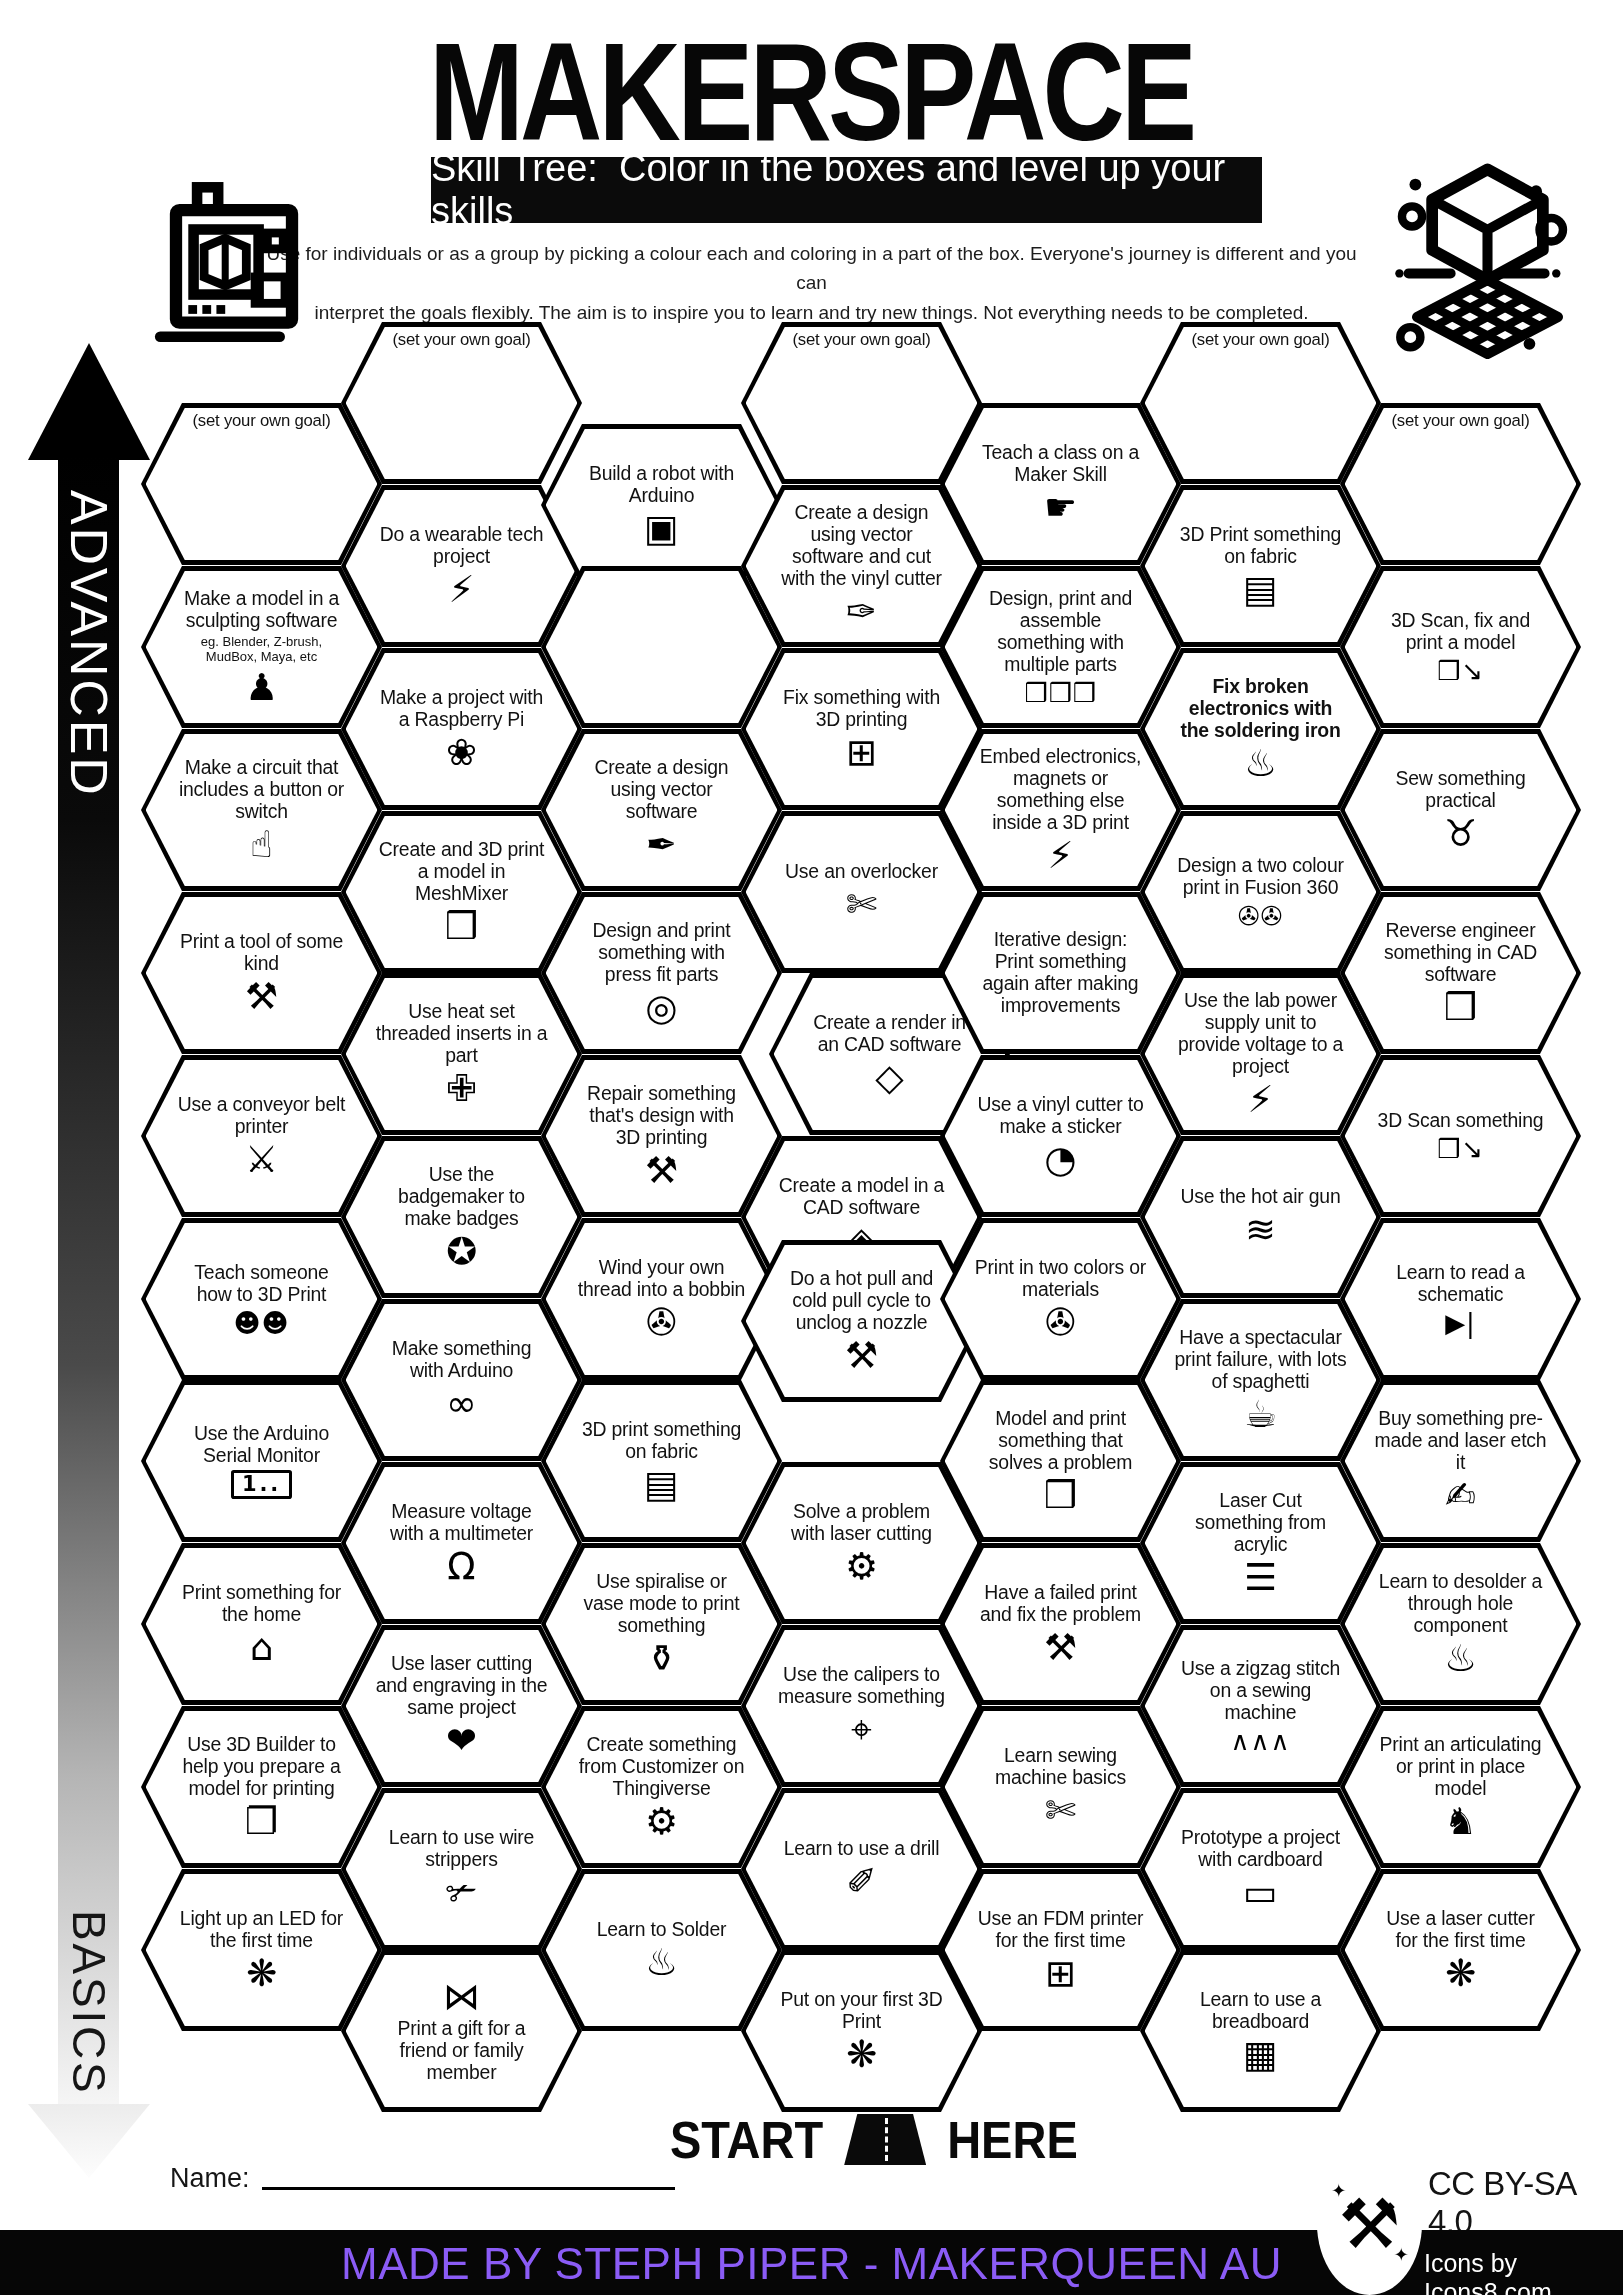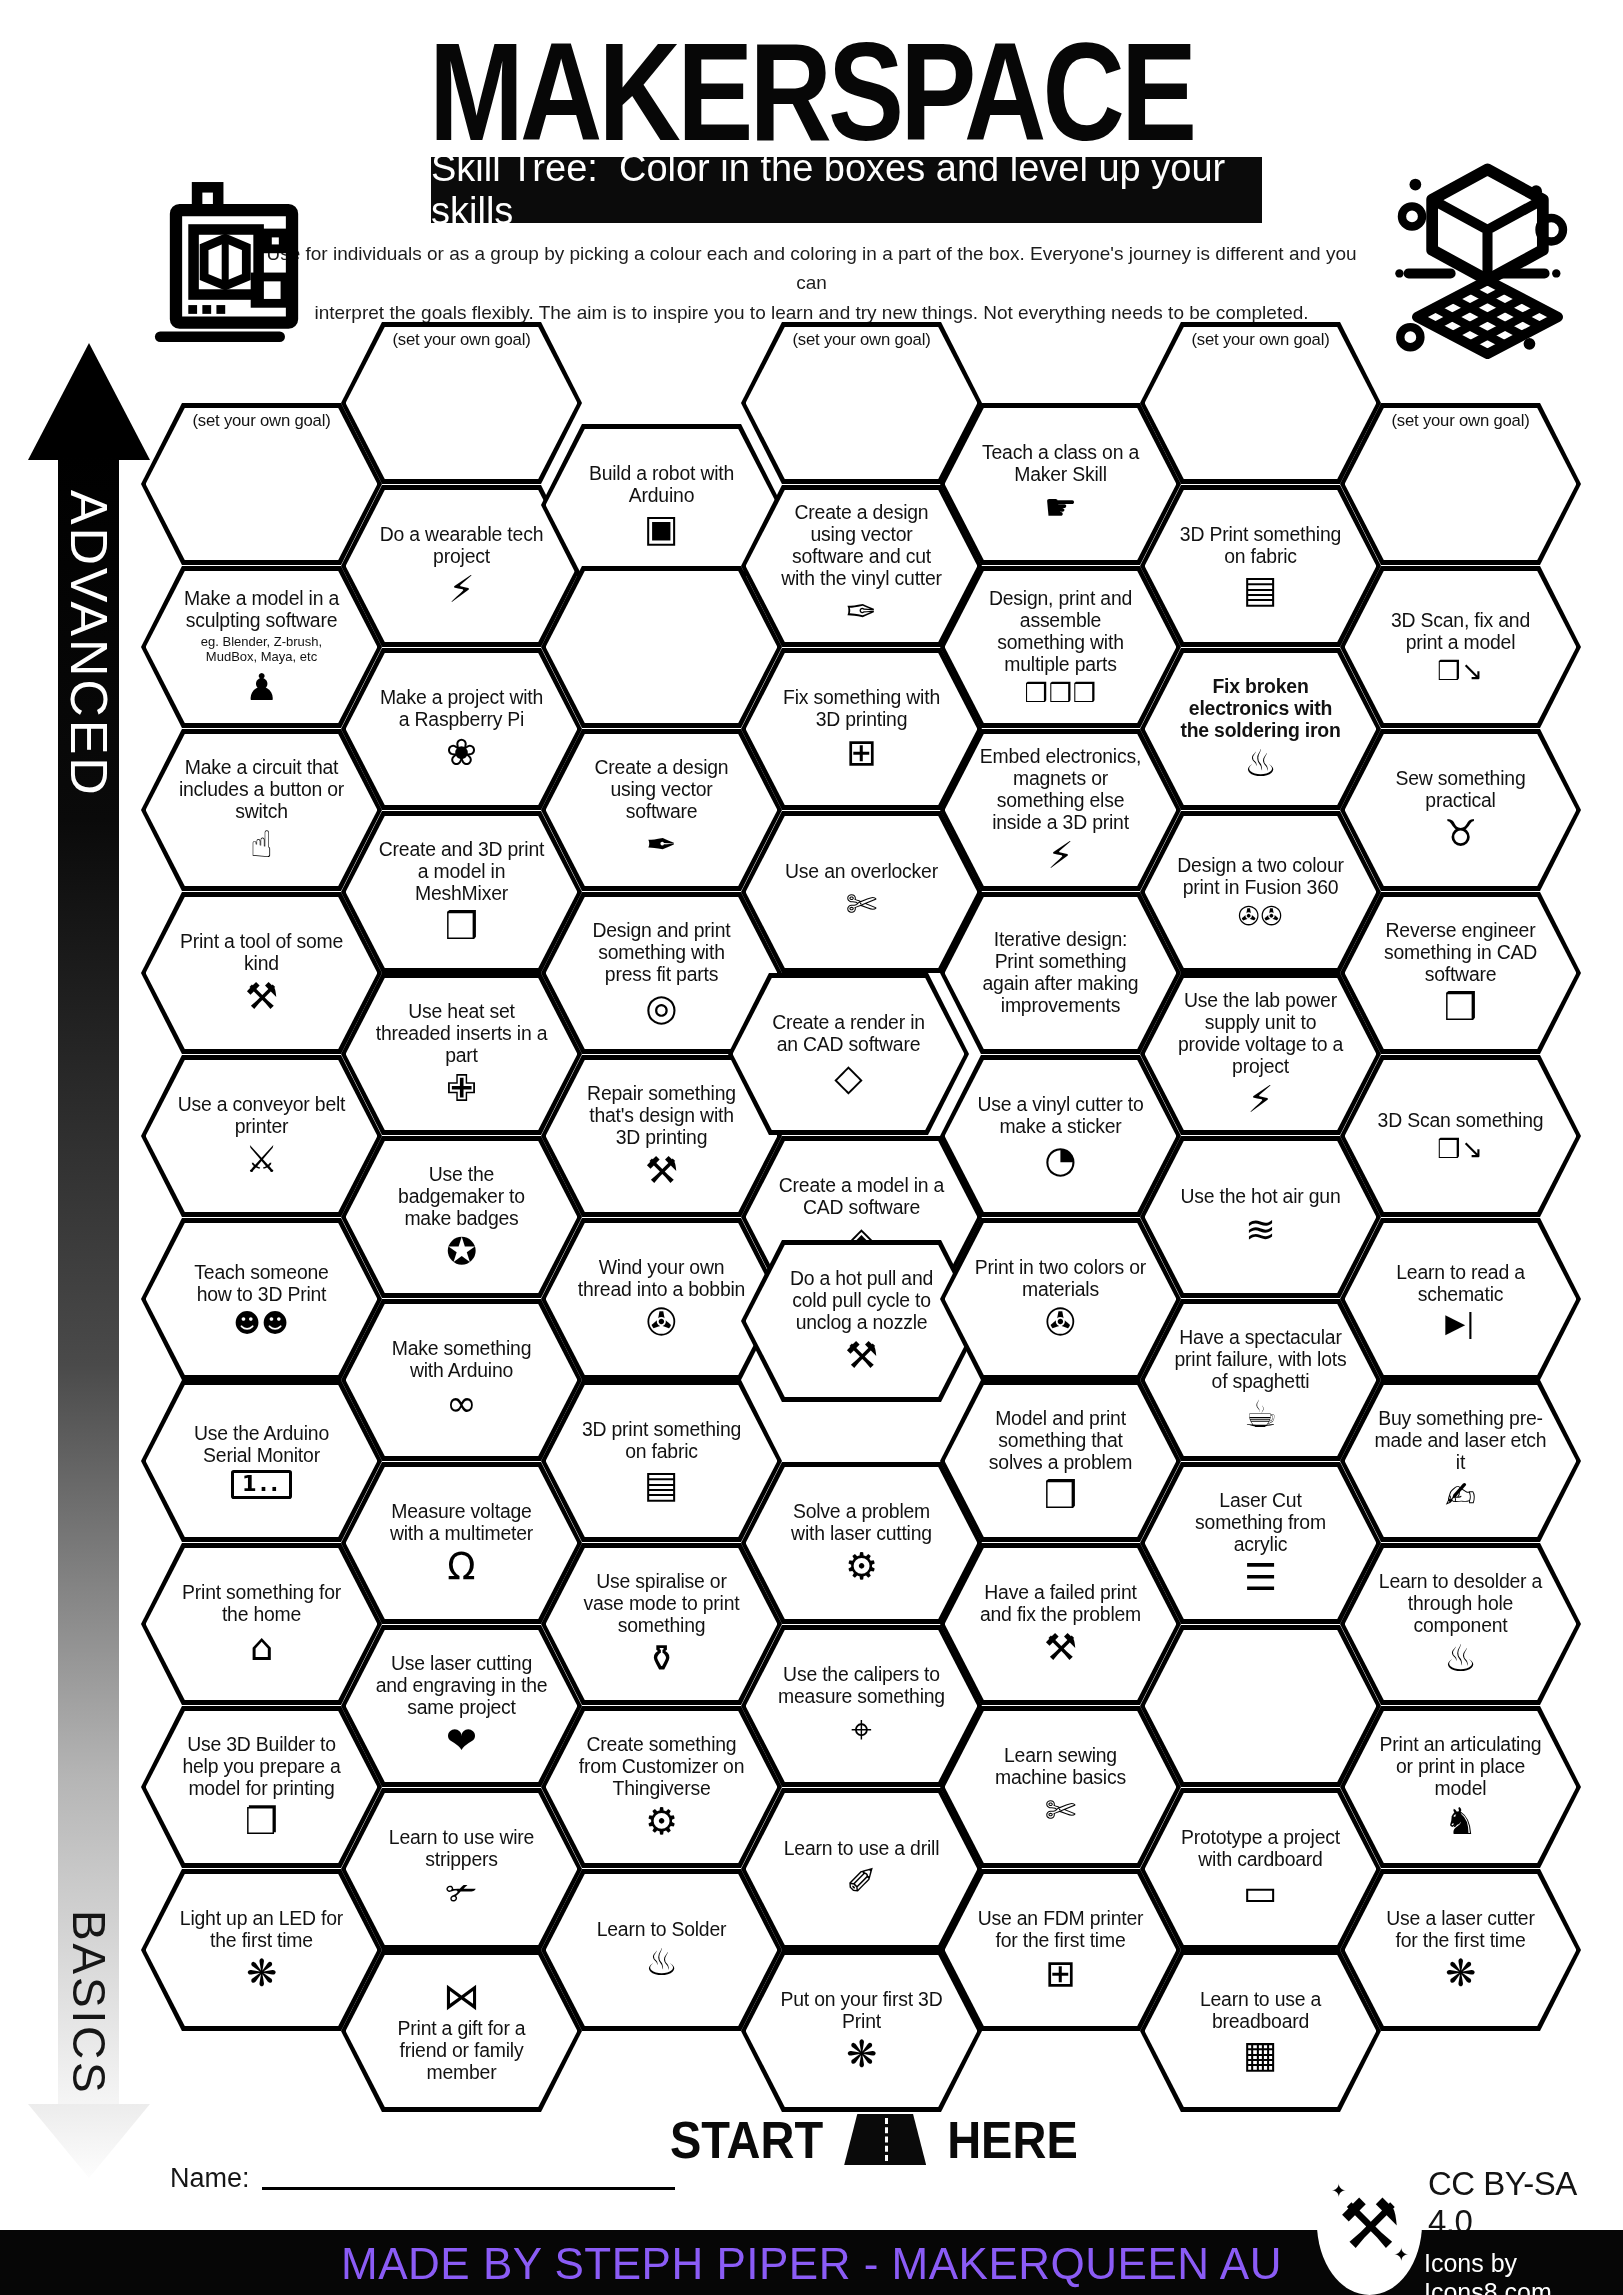--- a/index.html
+++ b/index.html
@@ -420,21 +420,21 @@
       </div>
     </div>
     <div class="hex" style="left: 741px; top: 811px;">
       <div class="hex-border"></div>
       <div class="hex-fill"></div>
       <div class="hex-content">
         <div class="hex-label">Use an overlocker</div>
         <span class="hexicon">✄</span>
       </div>
     </div>
-    <div class="hex" style="left: 728px; top: 973px; text-decoration: underline;">
+    <div class="hex" style="left: 769px; top: 973px; text-decoration: underline;">
       <div class="hex-border"></div>
       <div class="hex-fill"></div>
       <div class="hex-content">
         <div class="hex-label">Create a render in an CAD software</div>
         <span class="hexicon">◇</span>
       </div>
     </div>
     <div class="hex" style="left: 741px; top: 1136px;">
       <div class="hex-border"></div>
       <div class="hex-fill"></div>
@@ -621,20 +621,24 @@
       <div class="hex-border"></div>
       <div class="hex-fill"></div>
       <div class="hex-content">
         <div class="hex-label">Laser Cut something from acrylic</div>
         <span class="hexicon">☰</span>
       </div>
     </div>
     <div class="hex" style="left: 1140px; top: 1625px;">
       <div class="hex-border"></div>
       <div class="hex-fill"></div>
+      <div class="hex-content">
+        <div class="hex-label">Use a zigzag stitch on a sewing machine</div>
+        <span class="hexicon multi">∧∧∧</span>
+      </div>
     </div>
     <div class="hex" style="left: 1140px; top: 1788px;">
       <div class="hex-border"></div>
       <div class="hex-fill"></div>
       <div class="hex-content">
         <div class="hex-label">Prototype a project with cardboard</div>
         <span class="hexicon">▭</span>
       </div>
     </div>
     <div class="hex" style="left: 1140px; top: 1950px;">

